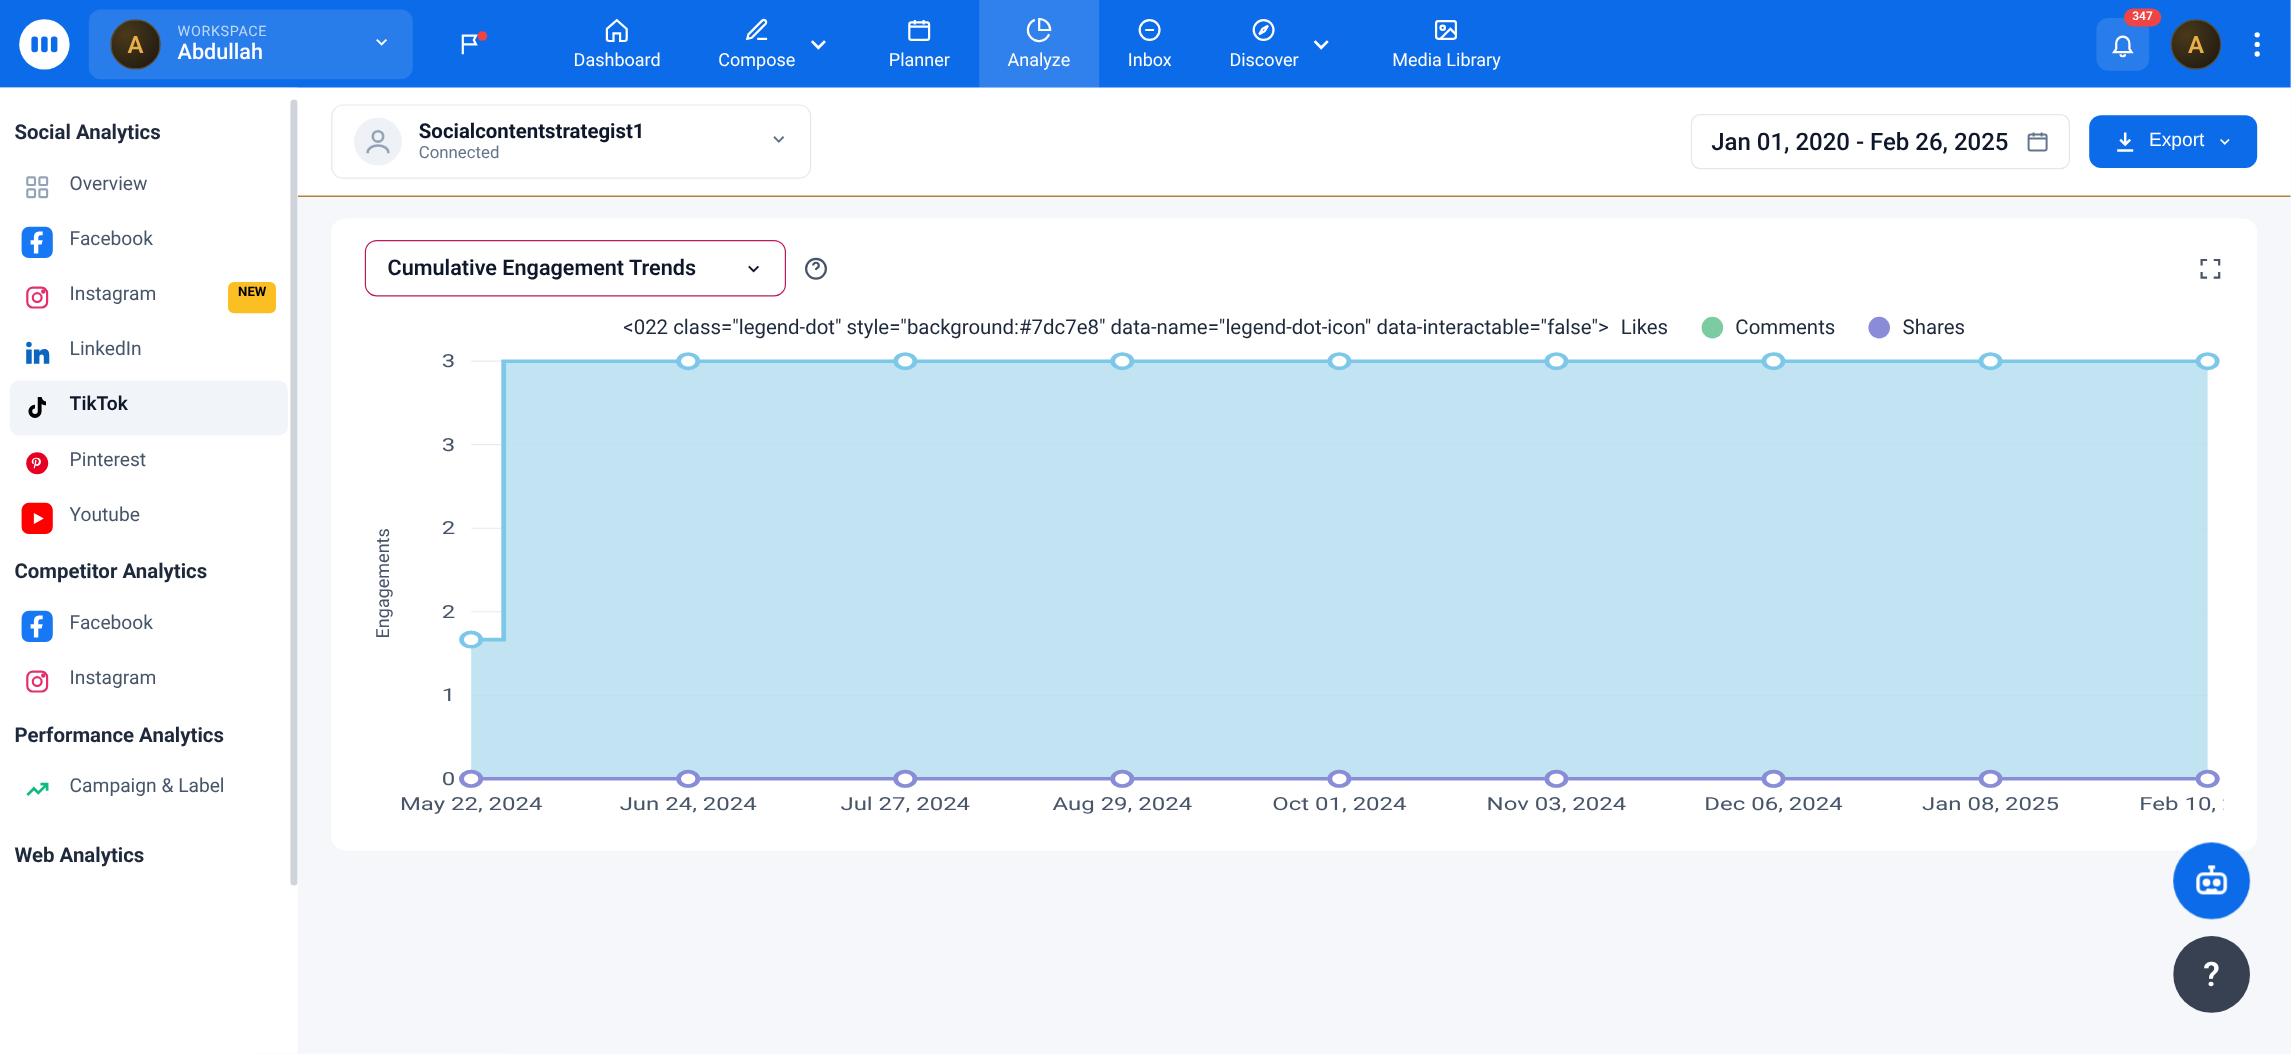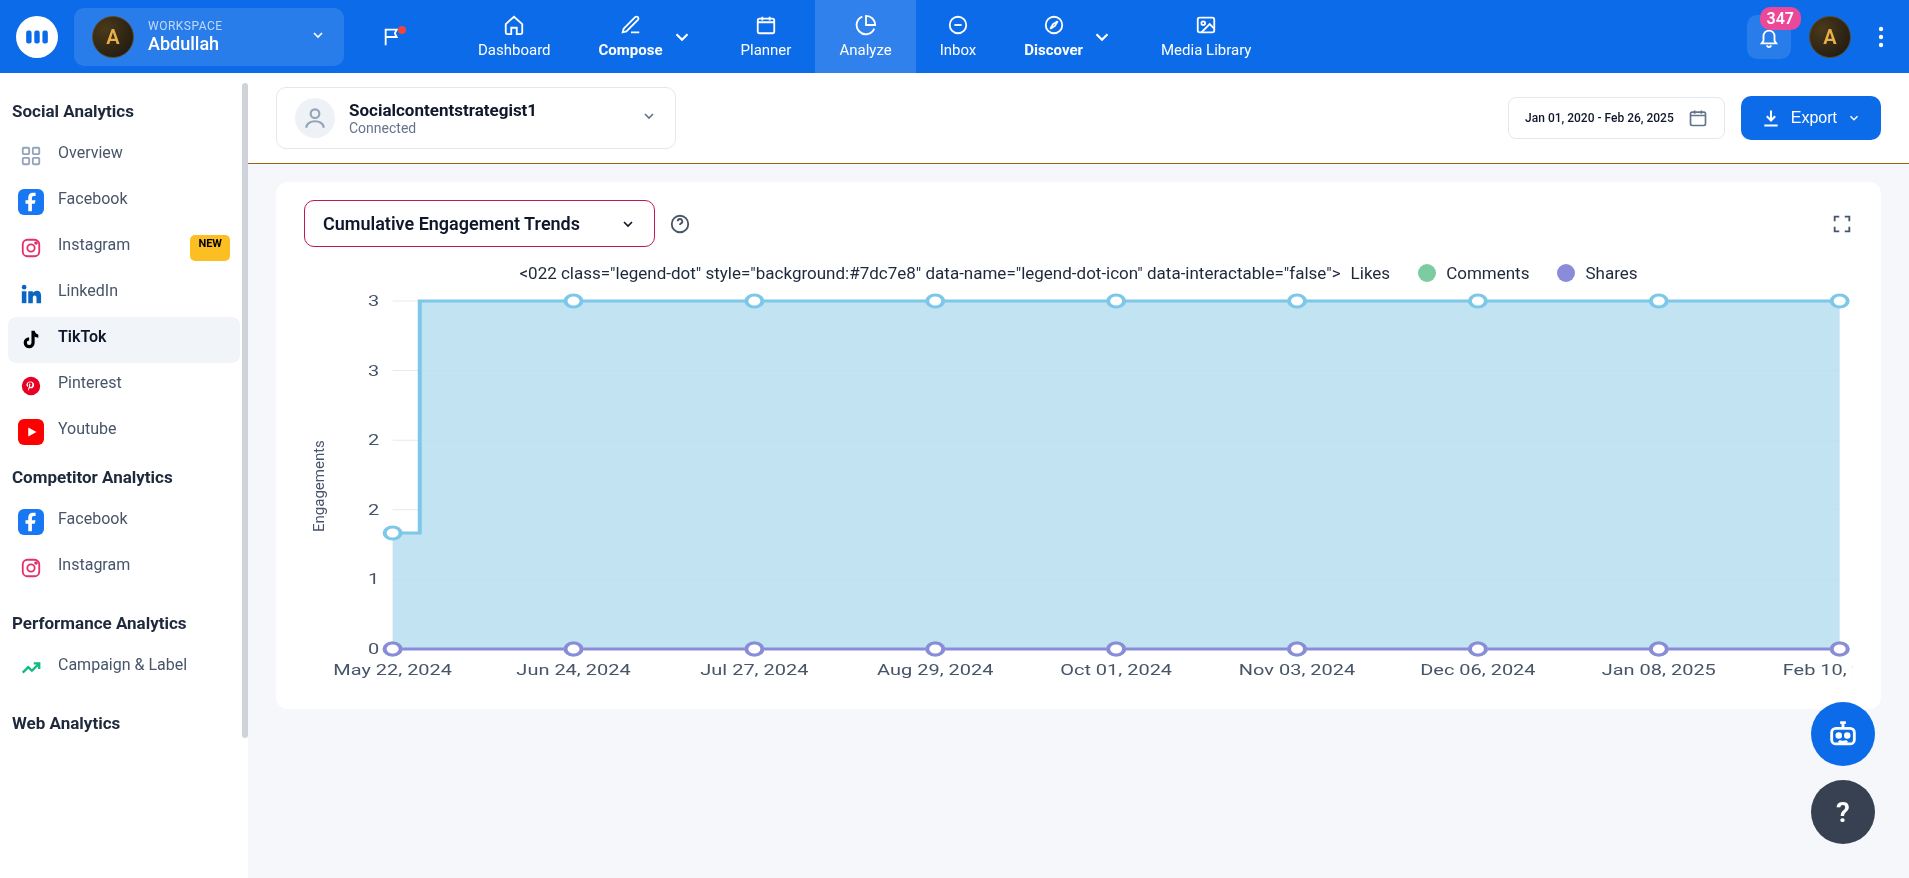--- a/index.html
+++ b/index.html
@@ -13,26 +13,26 @@
 .ws-avatar { width: 42px; height: 42px; border-radius: 50%; background: radial-gradient(circle at 30% 30%, #4a3a1a, #1a1510); border: 1px solid #5a4a2a; display: flex; align-items: center; justify-content: center; color: #e8b04a; font-weight: 600; font-size: 20px; }
 .ws-text { display: flex; flex-direction: column; }
 .ws-label { font-size: 12px; color: rgba(255,255,255,0.7); letter-spacing: 0.5px; }
 .ws-name { font-size: 18px; color: #fff; font-weight: 500; }
 .ws-chev { margin-left: auto; color: #fff; }
 .flag-btn { width: 42px; height: 42px; display: flex; align-items: center; justify-content: center; color: #fff; position: relative; margin-left: 12px; margin-right: 24px; }
 .flag-btn .dot { position: absolute; top: 10px; right: 8px; width: 8px; height: 8px; background: #ef4444; border-radius: 50%; }
 .nav { display: flex; align-items: center; height: 100%; flex: 1; }
 .nav-item { display: flex; flex-direction: column; align-items: center; justify-content: center; gap: 5px; color: #fff; padding: 0 24px; height: 100%; font-size: 15px; cursor: pointer; position: relative; }
 .nav-item.has-chev { flex-direction: row; gap: 8px; }
-.nav-item.has-chev .nav-inner { display: flex; flex-direction: column; align-items: center; gap: 5px; font-weight: bold; }
+.nav-item.has-chev .nav-inner { display: flex; flex-direction: column; align-items: center; gap: 5px; }
 .nav-item.active { background: rgba(255,255,255,0.15); }
 .nav-item svg { width: 22px; height: 22px; }
 .topbar-right { display: flex; align-items: center; gap: 18px; }
 .bell-wrap { position: relative; width: 44px; height: 44px; display: flex; align-items: center; justify-content: center; color: #fff; background: rgba(255,255,255,0.12); border-radius: 10px; }
-.bell-badge { position: absolute; top: -8px; right: -10px; background: #ec4899; color: #fff; font-size: 16px; font-weight: 600; padding: 2px 7px; border-radius: 10px; }
+.bell-badge { position: absolute; top: -8px; right: -10px; background: #ef4444; color: #fff; font-size: 10px; font-weight: 600; padding: 2px 7px; border-radius: 10px; }
 .user-avatar { width: 42px; height: 42px; border-radius: 50%; background: radial-gradient(circle at 30% 30%, #4a3a1a, #1a1510); border: 1px solid #5a4a2a; display: flex; align-items: center; justify-content: center; color: #e8b04a; font-weight: 600; font-size: 20px; }
 .kebab { color: #fff; width: 24px; display: flex; align-items: center; justify-content: center; cursor: pointer; }
 
 
 .layout { display: flex; height: calc(878px - 73px); }
 .sidebar { width: 248px; background: #fff; padding: 20px 8px; overflow-y: auto; position: relative; }
 .sidebar::after { content: ''; position: absolute; right: 0; top: 10px; bottom: 140px; width: 6px; background: #cfd4db; border-radius: 3px; }
 .sb-heading { font-size: 17px; font-weight: 700; color: #1e293b; padding: 8px 4px 12px; }
 .sb-item { display: flex; gap: 14px; padding: 10px 10px; border-radius: 8px; cursor: pointer; color: #475569; font-size: 16px; }
 .sb-item.active { background: #f1f5f9; color: #0f172a; font-weight: 600; }
@@ -43,21 +43,21 @@
 
 .main { flex: 1; overflow-y: auto; padding: 0; }
 .main-header { display: flex; align-items: center; padding: 14px 28px; gap: 16px; border-bottom: 1px solid #a16207; background: #fff; }
 .account-chip { display: flex; align-items: center; gap: 14px; border: 1px solid #e2e8f0; border-radius: 10px; padding: 10px 18px; min-width: 400px; }
 .account-avatar { width: 40px; height: 40px; border-radius: 50%; background: #eef2f6; display: flex; align-items: center; justify-content: center; color: #94a3b8; }
 .account-info { display: flex; flex-direction: column; }
 .account-name { font-size: 17px; font-weight: 700; color: #0f172a; }
 .account-status { font-size: 14px; color: #64748b; }
 .account-chev { margin-left: auto; color: #64748b; }
 .spacer { flex: 1; }
-.date-range { display: flex; align-items: center; gap: 14px; border: 1px solid #e2e8f0; border-radius: 8px; padding: 10px 16px; color: #0f172a; font-size: 12px; font-weight: 500; }
+.date-range { display: flex; align-items: center; gap: 14px; border: 1px solid #e2e8f0; border-radius: 8px; padding: 10px 16px; color: #0f172a; font-size: 20px; font-weight: 500; }
 .export-btn { display: flex; align-items: center; gap: 10px; background: #0c6be8; color: #fff; border: none; border-radius: 10px; padding: 12px 20px; font-size: 16px; font-weight: 500; cursor: pointer; }
 
 
 .card { background: #fff; margin: 18px 28px; border-radius: 12px; padding: 18px 28px 28px; }
 .card-head { display: flex; align-items: center; gap: 14px; }
 .dropdown-btn { display: flex; align-items: center; gap: 40px; border: 1px solid #be185d; border-radius: 10px; padding: 12px 18px; font-size: 18px; font-weight: 600; color: #0f172a; cursor: pointer; }
 .help-icon { width: 22px; height: 22px; color: #475569; }
 .expand-icon { width: 22px; height: 22px; color: #475569; cursor: pointer; }
 .legend { display: flex; align-items: center; justify-content: center; gap: 28px; margin-top: 16px; font-size: 17px; color: #1e293b; }
 .legend-item { display: flex; align-items: center; gap: 10px; }
@@ -266,21 +266,21 @@
       <span class="sb-icon">
           <svg viewBox="0 0 24 24" fill="none" stroke="#e1306c" stroke-width="2">
             <rect x="3" y="3" width="18" height="18" rx="5"></rect>
             <circle cx="12" cy="12" r="4"></circle>
             <circle cx="17.5" cy="6.5" r="1" fill="#e1306c"></circle>
           </svg>
         </span>
       <span>Instagram</span>
     </div>
 
-    <div class="sb-heading" style="margin-top:14px">Performance Analytics</div>
+    <div class="sb-heading" style="margin-top:4px">Performance Analytics</div>
     <div class="sb-item">
       <span class="sb-icon">
           <svg viewBox="0 0 24 24" fill="none" stroke="#10b981" stroke-width="2.5">
             <polyline points="3 17 9 11 13 15 21 7"></polyline>
             <polyline points="15 7 21 7 21 13"></polyline>
           </svg>
         </span>
       <span>Campaign &amp; Label</span>
     </div>
 

